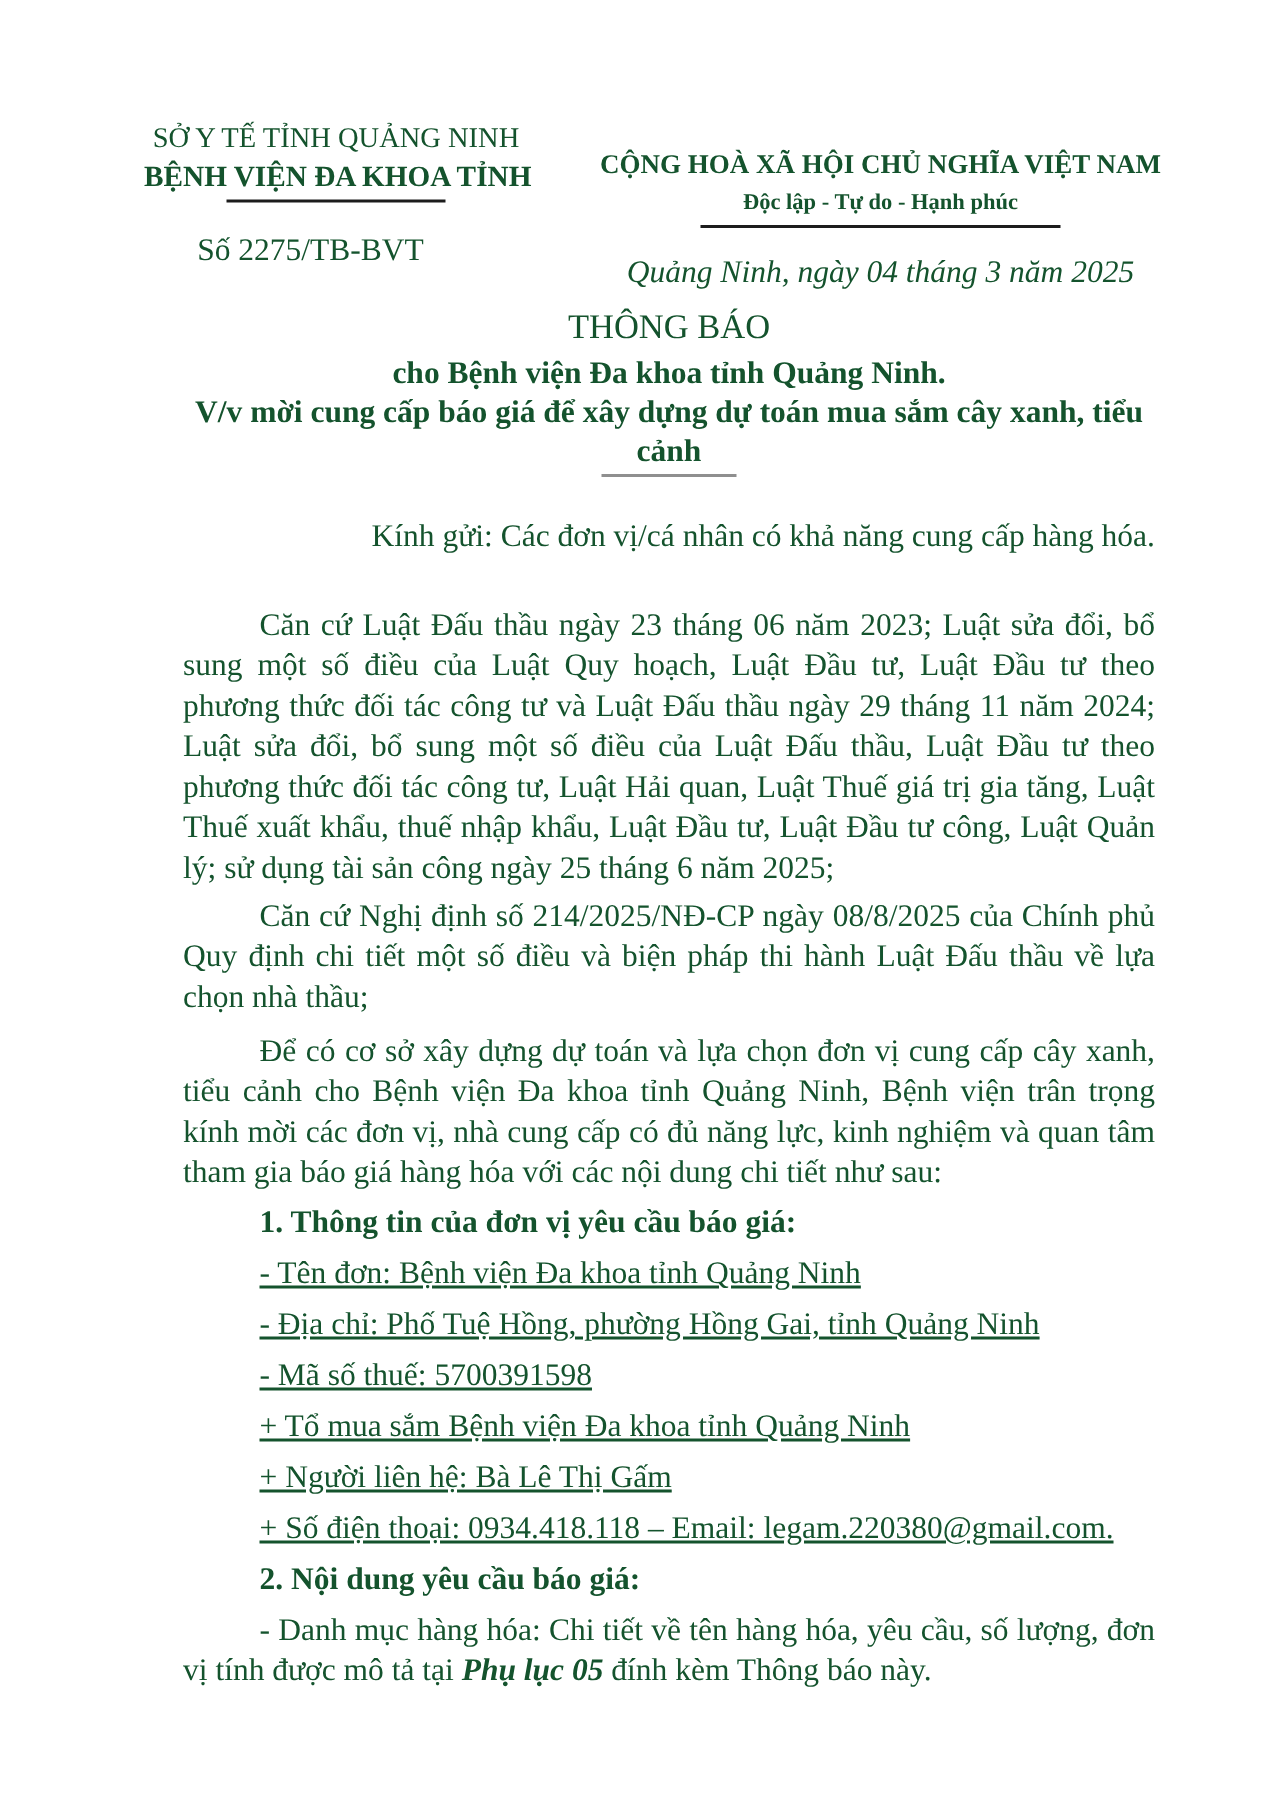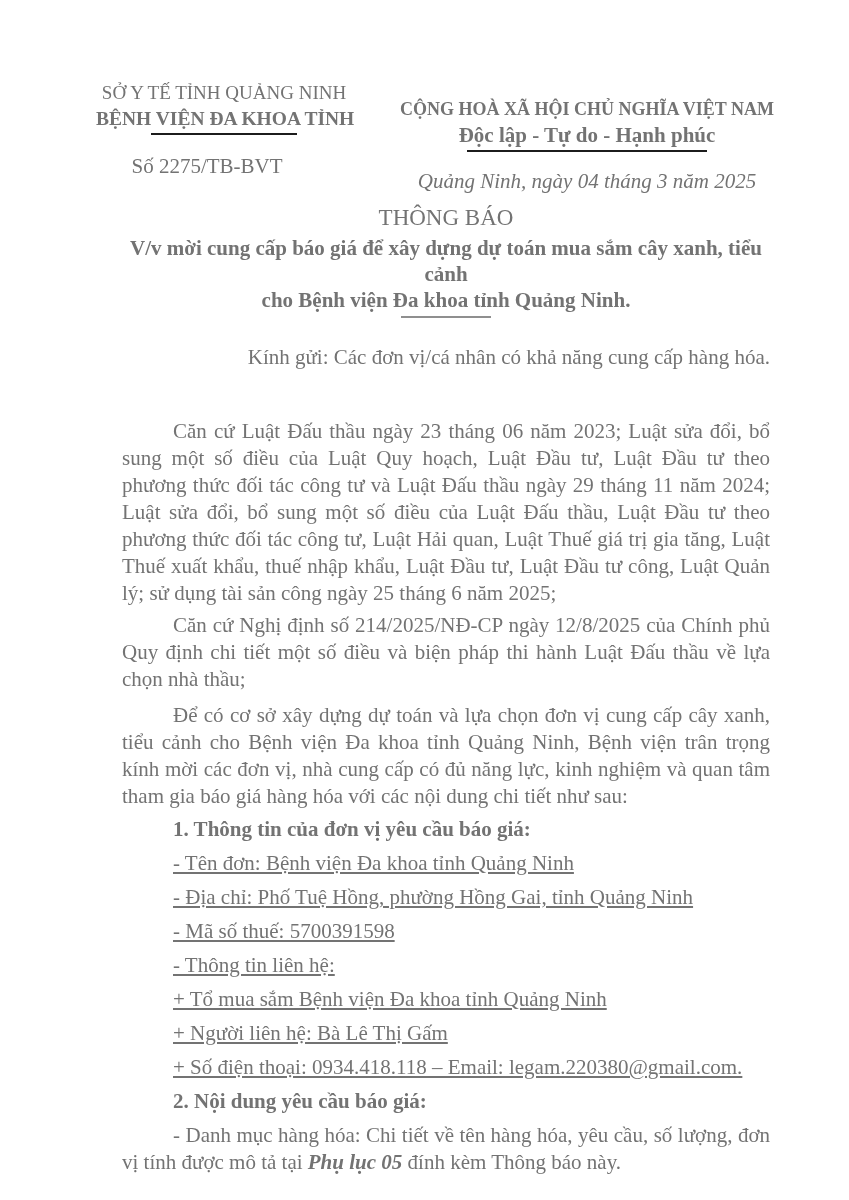--- a/index.html
+++ b/index.html
@@ -3,41 +3,41 @@
 <meta charset="utf-8">
 <style>
   html, body { margin: 0; padding: 0; background: #ffffff; }
   .page {
     position: relative;
     width: 849px;
     height: 1200px;
     background: #ffffff;
     overflow: hidden;
     font-family: "Liberation Serif", "DejaVu Serif", serif;
-    color: #737373;
+    color: #14532d;
   }
 
   
   .hdr-left {
     position: absolute;
     top: 80px; left: 96px; width: 256px;
     text-align: center;
   }
   .org-parent { font-size: 19px; line-height: 26px; white-space: nowrap; }
   .org-name   { font-size: 19.5px; line-height: 26px; font-weight: bold; white-space: nowrap; }
   .rule-left  { width: 146px; margin: 1px auto 0; border-top: 2px solid #1c1c1c; height: 0; }
   .doc-number { font-size: 21px; line-height: 26px; margin-top: 18px; transform: translateX(-17px); white-space: nowrap; }
 
   .hdr-right {
     position: absolute;
     top: 96px; left: 392px; width: 390px;
     text-align: center;
   }
   .national-title { font-size: 18px; line-height: 26px; font-weight: bold; white-space: nowrap; }
-  .national-motto { font-size: 21px; line-height: 26px; font-weight: bold; white-space: nowrap; }
+  .national-motto { font-size: 15px; line-height: 26px; font-weight: bold; white-space: nowrap; }
   .rule-right { width: 240px; margin: 2px auto 0; border-top: 2px solid #1c1c1c; height: 0; }
   .date-line  { font-size: 21px; line-height: 26px; font-style: italic; margin-top: 16px; white-space: nowrap; }
 
   
   .content {
     position: absolute;
     top: 194px; left: 122px; width: 648px;
     font-size: 21px; line-height: 27px;
   }
   .doc-title {
@@ -60,21 +60,21 @@
   .salutation {
     margin-top: 26px;
     text-align: right;
     font-size: 21px; line-height: 27px;
   }
   .para {
     margin: 5px 0 0 0;
     text-align: justify;
     text-indent: 51px;
   }
-  .p1 { margin-top: 47px; font-family: Liberation Serif, serif; }
+  .p1 { margin-top: 32px; font-family: Liberation Serif, serif; }
   .p3 { margin-top: 9px; }
   .sec-heading {
     margin: 6px 0 0 0;
     font-weight: bold;
     text-indent: 51px;
   }
   .sec2 { margin-top: 7px; }
   .item {
     margin: 7px 0;
     text-indent: 51px;
@@ -99,37 +99,36 @@
     <div class="national-title">CỘNG HOÀ XÃ HỘI CHỦ NGHĨA VIỆT NAM</div>
     <div class="national-motto">Độc lập - Tự do - Hạnh phúc</div>
     <div class="rule-right"></div>
     <div class="date-line">Quảng Ninh, ngày 04 tháng 3 năm 2025</div>
   </div>
 
   <div class="content">
     <div class="doc-title">THÔNG BÁO</div>
 
     <div class="doc-subject">
+      <div>cho Bệnh viện Đa khoa tỉnh Quảng Ninh.</div>
       <div>V/v mời cung cấp báo giá để xây dựng dự toán mua sắm cây xanh, tiểu cảnh</div>
-      <div>cho Bệnh viện Đa khoa tỉnh Quảng Ninh.</div>
     </div>
 
     <div class="divider"></div>
 
     <div class="salutation">Kính gửi: Các đơn vị/cá nhân có khả năng cung cấp hàng hóa.</div>
 
     <p class="para p1">Căn cứ Luật Đấu thầu ngày 23 tháng 06 năm 2023; Luật sửa đổi, bổ sung một số điều của Luật Quy hoạch, Luật Đầu tư, Luật Đầu tư theo phương thức đối tác công tư và Luật Đấu thầu ngày 29 tháng 11 năm 2024; Luật sửa đổi, bổ sung một số điều của Luật Đấu thầu, Luật Đầu tư theo phương thức đối tác công tư, Luật Hải quan, Luật Thuế giá trị gia tăng, Luật Thuế xuất khẩu, thuế nhập khẩu, Luật Đầu tư, Luật Đầu tư công, Luật Quản lý; sử dụng tài sản công ngày 25 tháng 6 năm 2025;</p>
-    <p class="para">Căn cứ Nghị định số 214/2025/NĐ-CP ngày 12/8/2025 của Chính phủ Quy định chi tiết một số điều và biện pháp thi hành Luật Đấu thầu về lựa chọn nhà thầu;</p>
+    <p class="para">Căn cứ Nghị định số 214/2025/NĐ-CP ngày 08/8/2025 của Chính phủ Quy định chi tiết một số điều và biện pháp thi hành Luật Đấu thầu về lựa chọn nhà thầu;</p>
     <p class="para p3">Để có cơ sở xây dựng dự toán và lựa chọn đơn vị cung cấp cây xanh, tiểu cảnh cho Bệnh viện Đa khoa tỉnh Quảng Ninh, Bệnh viện trân trọng kính mời các đơn vị, nhà cung cấp có đủ năng lực, kinh nghiệm và quan tâm tham gia báo giá hàng hóa với các nội dung chi tiết như sau:</p>
 
     <p class="sec-heading">1. Thông tin của đơn vị yêu cầu báo giá:</p>
     <p class="item">- Tên đơn: Bệnh viện Đa khoa tỉnh Quảng Ninh</p>
     <p class="item">- Địa chỉ: Phố Tuệ Hồng, phường Hồng Gai, tỉnh Quảng Ninh</p>
     <p class="item">- Mã số thuế: 5700391598</p>
-    <p class="item">- Thông tin liên hệ:</p>
     <p class="item">+ Tổ mua sắm Bệnh viện Đa khoa tỉnh Quảng Ninh</p>
     <p class="item">+ Người liên hệ: Bà Lê Thị Gấm</p>
     <p class="item">+ Số điện thoại: 0934.418.118 – Email: legam.220380@gmail.com.</p>
 
     <p class="sec-heading sec2">2. Nội dung yêu cầu báo giá:</p>
     <p class="para last-para"><span>- Danh mục hàng hóa: Chi tiết về tên hàng hóa, yêu cầu, số lượng, đơn vị tính được mô tả tại </span><span class="bold-italic">Phụ lục 05</span><span> đính kèm Thông báo này.</span></p>
   </div>
 
 </div>
 

